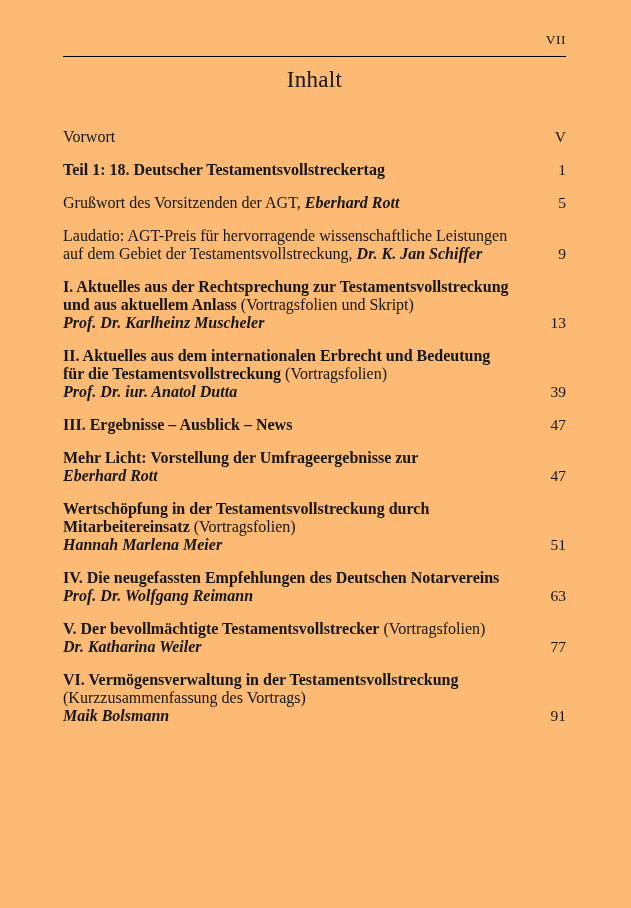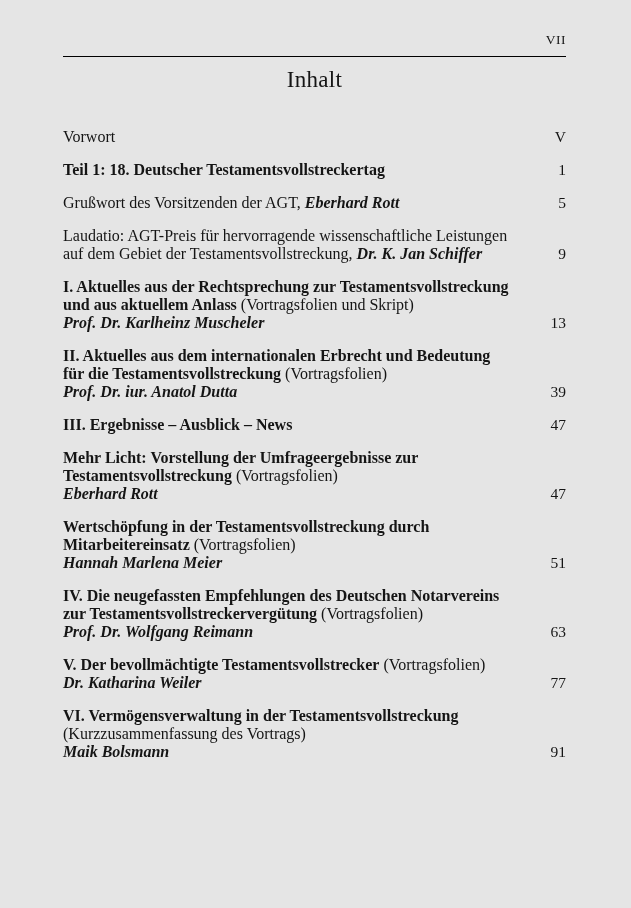--- a/index.html
+++ b/index.html
@@ -4,21 +4,21 @@
 <style>
   html, body {
     margin: 0;
     padding: 0;
     background: #ffffff;
   }
   .page {
     position: relative;
     width: 631px;
     height: 908px;
-    background: #e5e5e5;
+    background: #fdba74;
     color: #151515;
     font-family: "Liberation Serif", serif;
     box-sizing: border-box;
     padding: 33px 65px 0 63px;
     overflow: hidden;
   }
   .header {
     margin-bottom: 0;
   }
   .header .folio {
@@ -125,37 +125,35 @@
       </div>
       <div class="toc-entry">
         <div class="entry-lines">
           <div class="entry-line"><span class="seg-b">III. Ergebnisse – Ausblick – News</span></div>
         </div>
         <div class="entry-page">47</div>
       </div>
       <div class="toc-entry">
         <div class="entry-lines">
           <div class="entry-line"><span class="seg-b">Mehr Licht: Vorstellung der Umfrageergebnisse zur</span></div>
-          <div class="entry-line"><span class="seg-b">Testamentsvollstreckung</span><span class="seg-r"> (Vortragsfolien)</span></div>
           <div class="entry-line"><span class="seg-i">Eberhard Rott</span></div>
         </div>
         <div class="entry-page">47</div>
       </div>
       <div class="toc-entry">
         <div class="entry-lines">
           <div class="entry-line"><span class="seg-b">Wertschöpfung in der Testamentsvollstreckung durch</span></div>
           <div class="entry-line"><span class="seg-b">Mitarbeitereinsatz</span><span class="seg-r"> (Vortragsfolien)</span></div>
           <div class="entry-line"><span class="seg-i">Hannah Marlena Meier</span></div>
         </div>
         <div class="entry-page">51</div>
       </div>
       <div class="toc-entry">
         <div class="entry-lines">
           <div class="entry-line"><span class="seg-b">IV. Die neugefassten Empfehlungen des Deutschen Notarvereins</span></div>
-          <div class="entry-line"><span class="seg-b">zur Testamentsvollstreckervergütung</span><span class="seg-r"> (Vortragsfolien)</span></div>
           <div class="entry-line"><span class="seg-i">Prof. Dr. Wolfgang Reimann</span></div>
         </div>
         <div class="entry-page">63</div>
       </div>
       <div class="toc-entry">
         <div class="entry-lines">
           <div class="entry-line"><span class="seg-b">V. Der bevollmächtigte Testamentsvollstrecker</span><span class="seg-r"> (Vortragsfolien)</span></div>
           <div class="entry-line"><span class="seg-i">Dr. Katharina Weiler</span></div>
         </div>
         <div class="entry-page">77</div>

